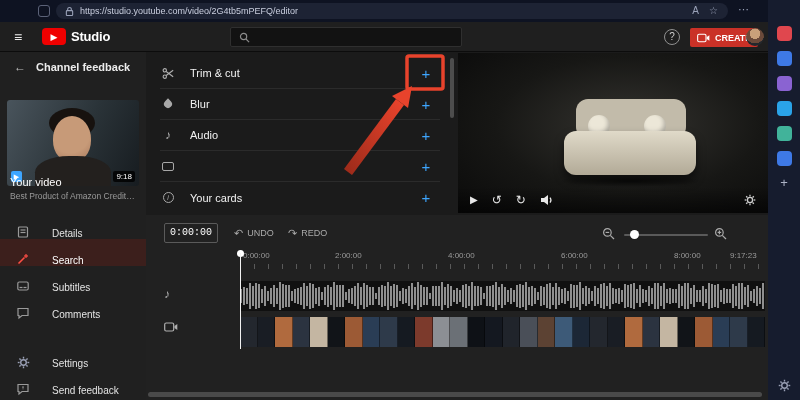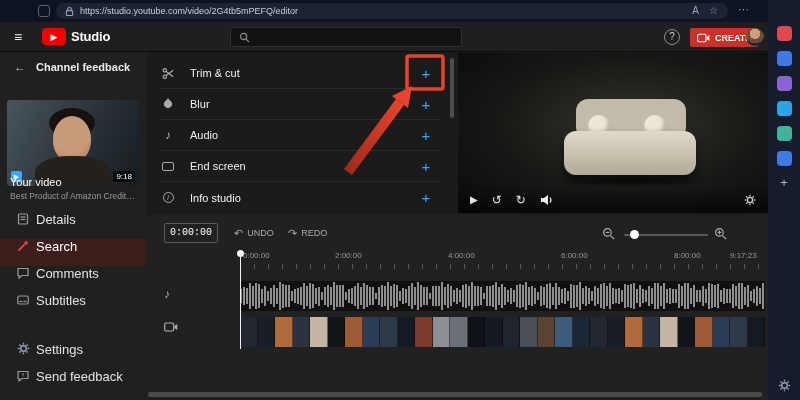--- a/index.html
+++ b/index.html
@@ -57,21 +57,21 @@
   .thumb .body { position:absolute; left:28px; top:56px; width:76px; height:36px; border-radius:45% 45% 0 0; background:#23201e; }
   .duration-badge { position:absolute; right:4px; bottom:4px; background:rgba(0,0,0,.82); color:#fff; font-size:8px;
                     padding:1px 3px; border-radius:2px; }
   .thumb-badge { position:absolute; left:4px; bottom:4px; width:11px; height:11px; background:#3ea6ff; border-radius:2px;
                  color:#fff; font-size:7px; text-align:center; line-height:11px; }
   .video-title { position:absolute; left:10px; top:124px; color:#fff; font-size:11px; }
   .video-sub { position:absolute; left:10px; top:139px; width:126px; color:#9a9a9a; font-size:8.5px;
                white-space:nowrap; overflow:hidden; text-overflow:ellipsis; }
   .menu { position:absolute; top:160px; left:0; width:100%; }
   .menu-footer { position:absolute; top:290px; left:0; width:100%; }
-  .menu-row { height:27px; display:flex; align-items:flex-start; gap:6px; padding-left:16px; color:#e3e3e3; font-size:13px; }
+  .menu-row { height:27px; display:flex; align-items:flex-end; gap:22px; padding-left:16px; color:#e3e3e3; font-size:10px; }
   .menu-row .mi { width:14px; display:flex; justify-content:center; }
   .menu-row.active { background:#3c1f1c; color:#fff; }
   .menu-row svg { stroke:#9a9a9a; fill:none; stroke-width:1.2; }
   .menu-row.active svg { stroke:#ff4e45; }
   .menu-row svg .fillbar { fill:#9a9a9a; stroke:none; }
 
   
   .main-panel { position:absolute; left:146px; top:52px; width:622px; height:163px; background:#1b1b1b; }
   .feature-row { position:absolute; left:14px; width:280px; height:31px; display:flex; align-items:center; gap:14px;
                  border-bottom:1px solid #2b2b2b; }
@@ -229,34 +229,34 @@
               <line x1="2.5" y1="11.5" x2="8.5" y2="5.5" stroke-width="1.6"></line>
               <line x1="10" y1="2" x2="10" y2="6"></line>
               <line x1="8" y1="4" x2="12" y2="4"></line>
             </svg>
         </span>
         <span>Search</span>
       </div>
       <div class="menu-row">
         <span class="mi">
           <svg width="14" height="14" viewBox="0 0 14 14">
-              <path d="M2 2.5h10v7H6l-3 2.5v-2.5H2z"></path>
-            </svg>
-        </span>
-        <span>Comments</span>
-      </div>
-      <div class="menu-row">
-        <span class="mi">
-          <svg width="14" height="14" viewBox="0 0 14 14">
               <rect x="1.8" y="3" width="10.4" height="8" rx="1.5"></rect>
               <line x1="3.5" y1="8.5" x2="6.5" y2="8.5"></line>
               <line x1="7.5" y1="8.5" x2="10.5" y2="8.5"></line>
             </svg>
         </span>
         <span>Subtitles</span>
+      </div>
+      <div class="menu-row">
+        <span class="mi">
+          <svg width="14" height="14" viewBox="0 0 14 14">
+              <path d="M2 2.5h10v7H6l-3 2.5v-2.5H2z"></path>
+            </svg>
+        </span>
+        <span>Comments</span>
       </div>
     </div>
 
     <div class="menu-footer">
       <div class="menu-row">
         <span class="mi">
           <svg class="gear" width="13" height="13" viewBox="0 0 14 14">
             <circle cx="7" cy="7" r="3"></circle>
             <line x1="7" y1="0.8" x2="7" y2="2.8"></line>
               <line x1="7" y1="11.2" x2="7" y2="13.2"></line>
@@ -306,28 +306,27 @@
     </div>
     <div class="feature-row" style="top:68px;">
       <span class="fi">♪</span>
       <span class="flabel">Audio</span>
       <span class="add-btn">+</span>
     </div>
     <div class="feature-row" style="top:99px;">
       <span class="fi">
           <span class="screen-ic"></span>
         </span>
-      <span class="flabel">End screen</span>
       <span class="add-btn">+</span>
     </div>
     <div class="feature-row" style="top:130px; border-bottom:none;">
       <span class="fi">
           <span class="info-ic">i</span>
         </span>
-      <span class="flabel">Info studio</span>
+      <span class="flabel">Your cards</span>
       <span class="add-btn">+</span>
     </div>
 
     <div class="list-scrollbar"></div>
 
     <div class="preview">
       <div class="case-lid"></div>
       <div class="earbud" style="left:130px; top:62px;"></div>
       <div class="earbud" style="left:186px; top:62px;"></div>
       <div class="case-shadow"></div>

